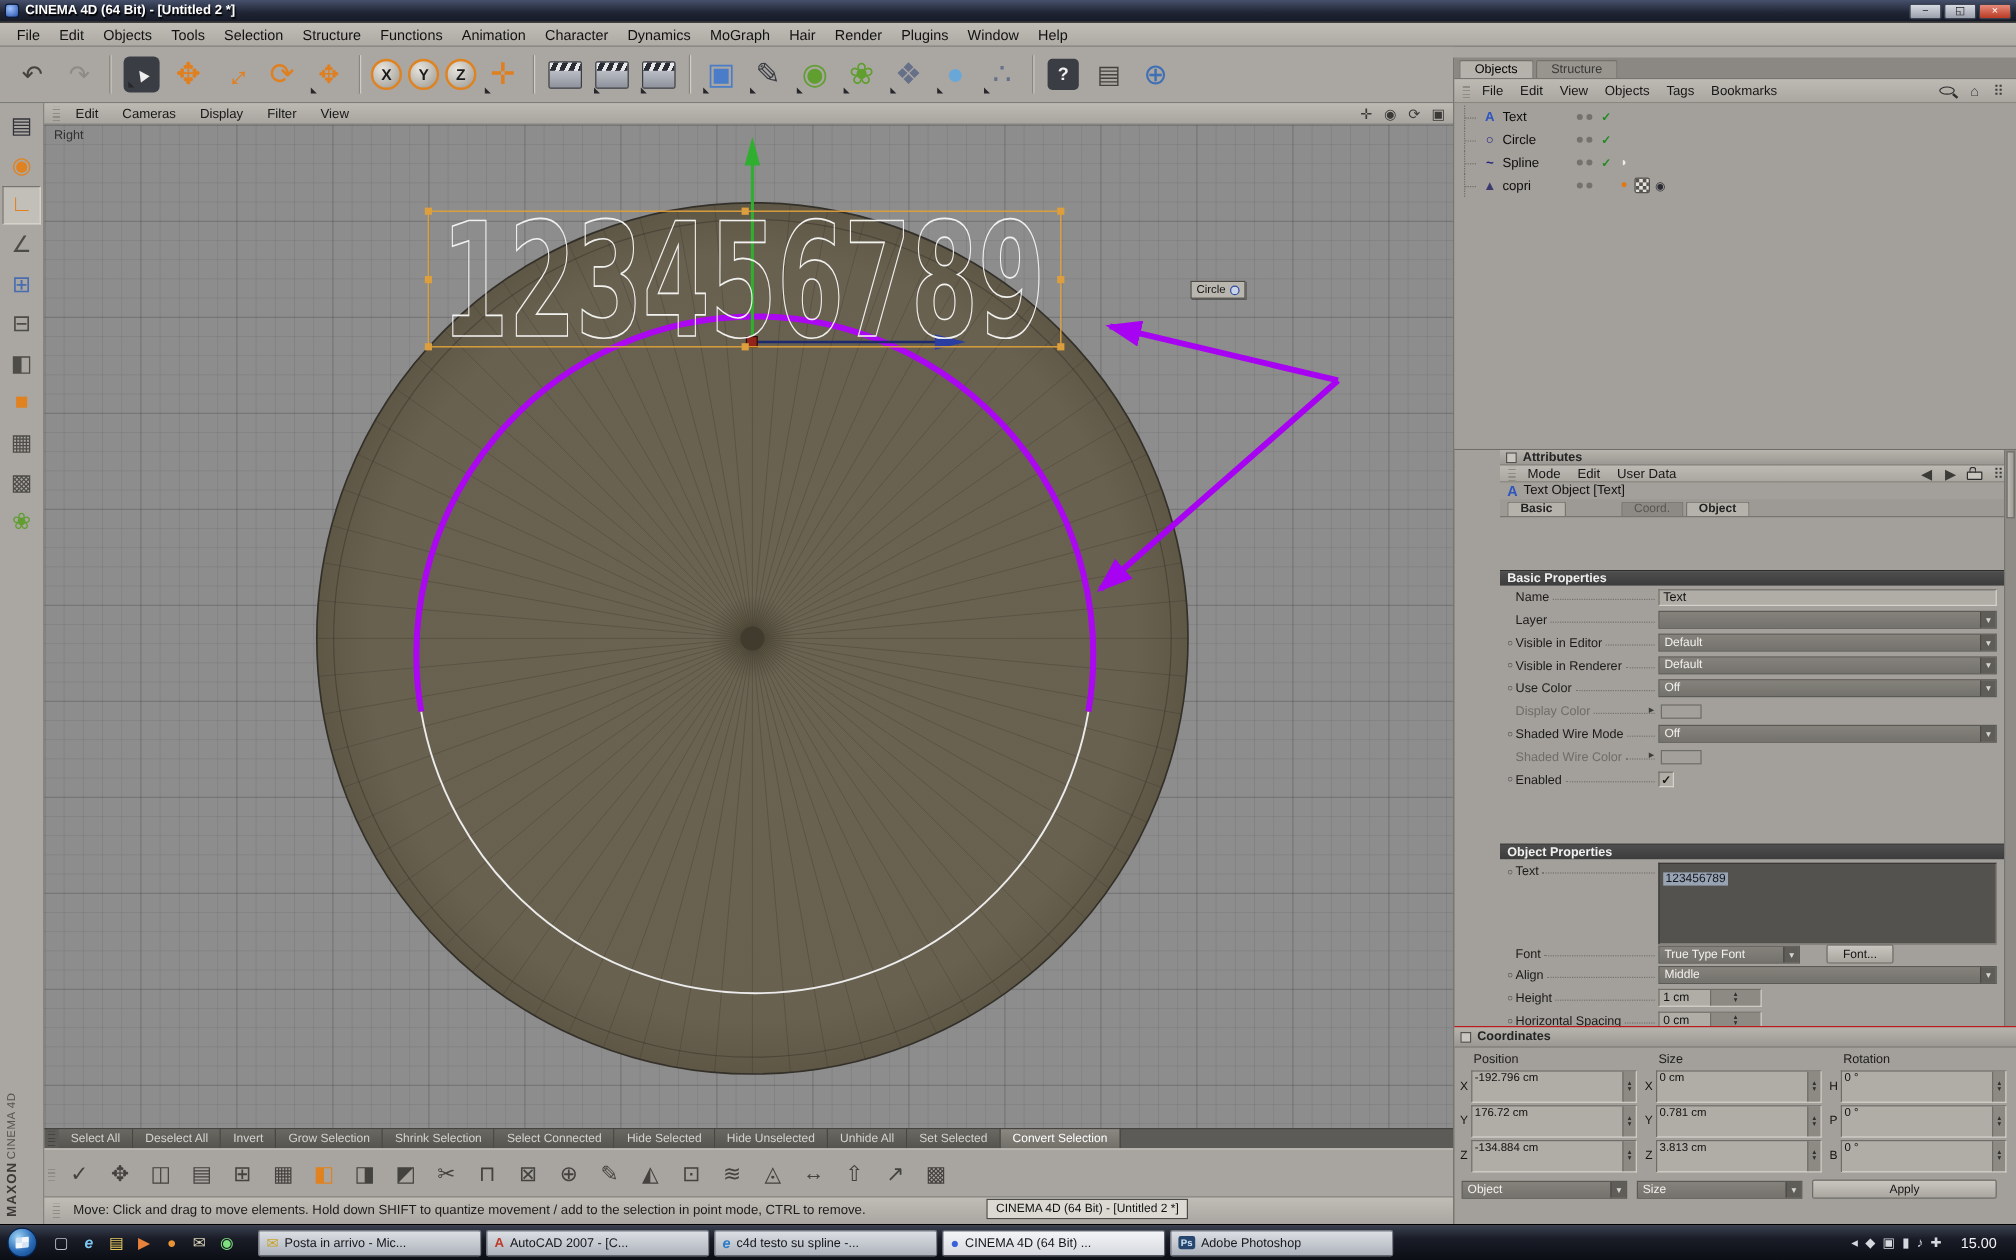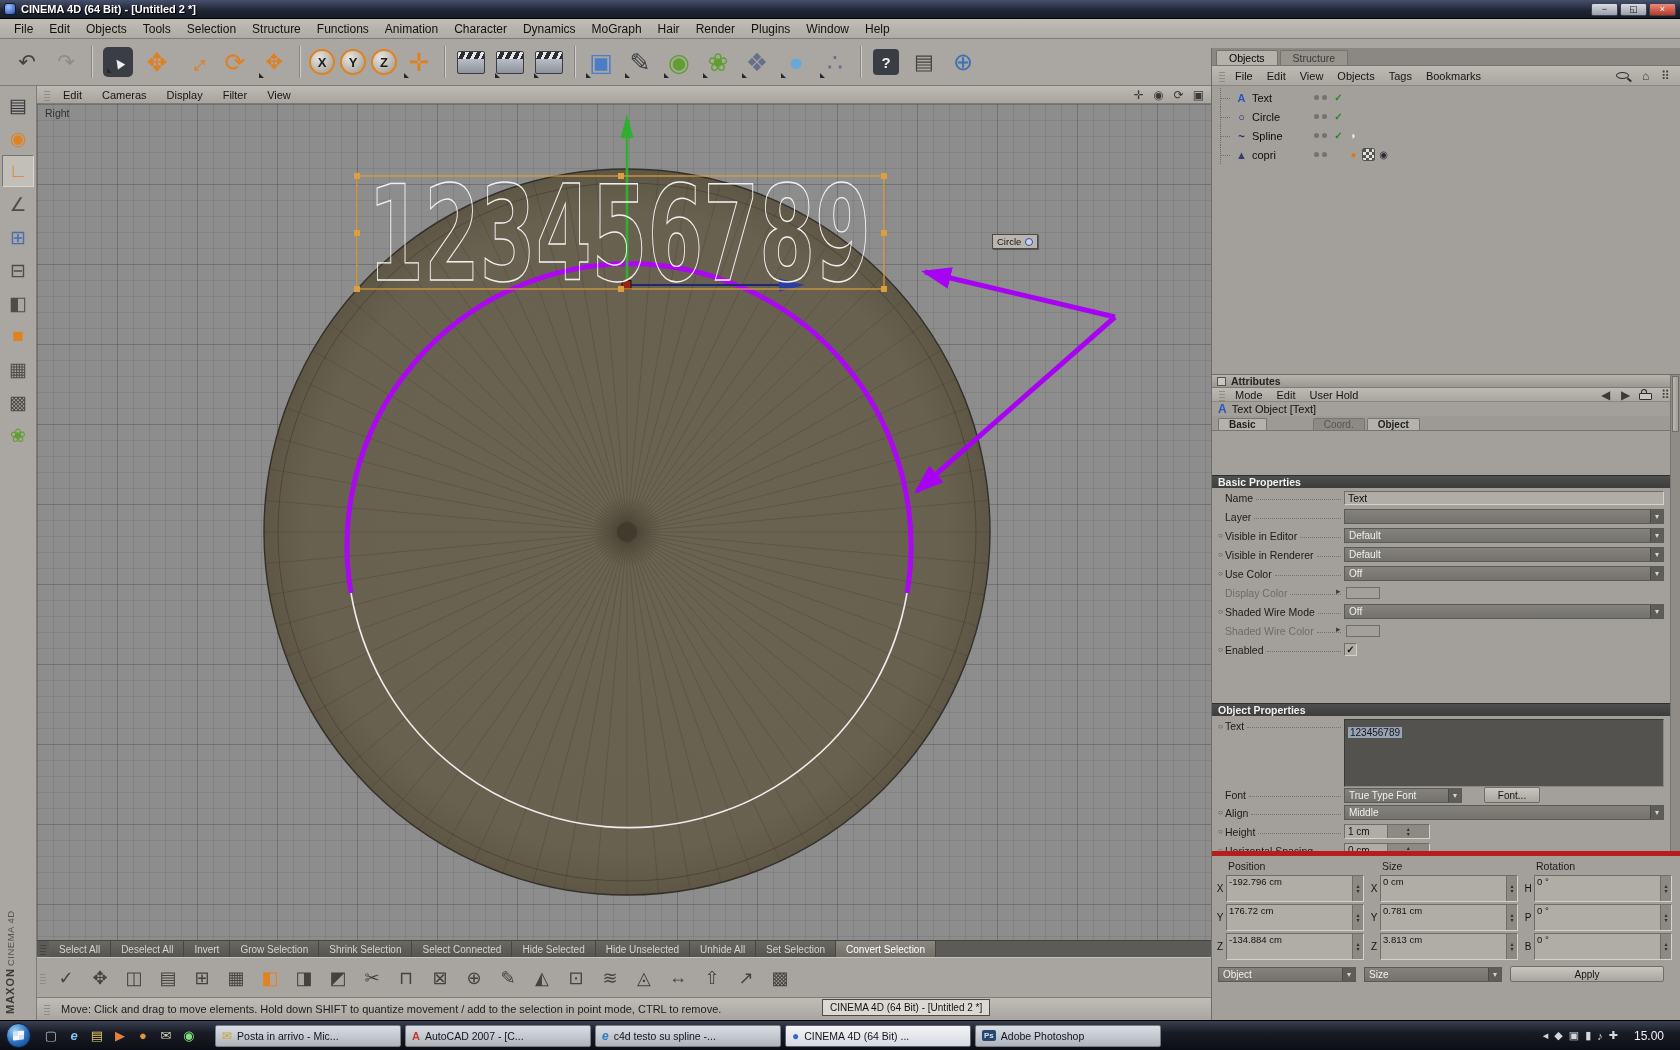--- a/index.html
+++ b/index.html
@@ -115,21 +115,21 @@
   .omdots{display:flex;gap:3px;margin-right:5px;}
   .omdots i{width:5px;height:5px;border-radius:50%;background:#74726c;}
   .omcheck{color:#1f8a1f;font-weight:bold;font-size:10px;width:13px;text-align:center;}
   .omtag{width:13px;height:13px;margin-left:2px;display:flex;align-items:center;justify-content:center;font-size:10px;border-radius:2px;}
   .omtag:empty{display:none;}
   .tag-white{color:#ececec;}
   .tag-orange{color:#e07818;}
   .tag-checker{display:flex !important;background:repeating-conic-gradient(#e4e2dc 0 25%,#56544f 0 50%);background-size:6px 6px;border:1px solid #56544f;}
   .tag-dark{color:#2c2c34;}
 
-  .attrs{flex:1;position:relative;display:flex;flex-direction:column;border-bottom:5px solid #b91c1c;overflow:hidden;}
+  .attrs{flex:1;position:relative;display:flex;flex-direction:column;border-bottom:1px solid #b91c1c;overflow:hidden;padding-left:38px;}
   .ptitle{height:17px;background:linear-gradient(#b7b4ad,#9b9893);border-bottom:1px solid #7c7a75;display:flex;gap:5px;align-items:center;padding:0 5px;font-size:10.5px;font-weight:bold;color:#242424;}
   .pt-ico{width:9px;height:9px;border:1px solid #55534f;background:#c9c6bf;flex:0 0 auto;}
   .objheader{height:20px;display:flex;align-items:center;gap:5px;padding:0 6px;font-size:11px;color:#111;}
   .oh-ico{color:#2d55c0;font-weight:bold;font-size:12px;}
   .atabs{height:18px;display:flex;gap:2px;padding:2px 6px 0;border-bottom:1px solid #77756f;background:#9d9a95;}
   .atab{font-size:10px;padding:0 10px;display:flex;align-items:center;background:#96938e;border:1px solid #77756f;border-bottom:none;border-radius:2px 2px 0 0;color:#222;}
   .atab.on{background:#b5b2ab;font-weight:bold;}
   .atab.dim{color:#565650;background:#8d8a85;margin-left:44px;}
   .secbar{height:15px;background:linear-gradient(#4e4e4e,#3c3c3c);color:#f0f0ee;font-size:10.5px;font-weight:bold;padding:0 6px;display:flex;align-items:center;border-top:1px solid #2e2e2e;margin-top:44px;}
 
@@ -523,21 +523,21 @@
     <div class="selitems">
         <span class="selitem">Select All</span>
         <span class="selitem">Deselect All</span>
         <span class="selitem">Invert</span>
         <span class="selitem">Grow Selection</span>
         <span class="selitem">Shrink Selection</span>
         <span class="selitem">Select Connected</span>
         <span class="selitem">Hide Selected</span>
         <span class="selitem">Hide Unselected</span>
         <span class="selitem">Unhide All</span>
-        <span class="selitem">Set Selection</span>
+        <span class="selitem">Set Selected</span>
         <span class="selitem on">Convert Selection</span>
       </div>
   </div>
 
   <div class="modbar">
     <span class="grip"></span>
     <div class="moditems">
         <span class="micon">
           <i class="tg">✓</i>
         </span>
@@ -690,21 +690,21 @@
     <div class="attrs">
       <div class="ptitle">
         <span class="pt-ico"></span>
         <span>Attributes</span>
       </div>
       <div class="ammenu">
         <span class="grip"></span>
         <div class="pmitems">
             <span class="pmitem">Mode</span>
             <span class="pmitem">Edit</span>
-            <span class="pmitem">User Hold</span>
+            <span class="pmitem">User Data</span>
           </div>
         <div class="pcorner">
             <span class="cicon">◀</span>
             <span class="cicon">▶</span>
             <span class="cicon css-lock"></span>
             <span class="cicon">⠿</span>
           </div>
       </div>
       <div class="objheader">
         <span class="oh-ico">A</span>
@@ -924,20 +924,24 @@
               <span></span>
             </div>
   </div>
         </div>
       <div class="rscroll">
           <span class="thumb"></span>
         </div>
     </div>
 
     <div class="coordp">
+      <div class="ptitle">
+        <span class="pt-ico"></span>
+        <span>Coordinates</span>
+      </div>
       <div class="cgrid">
         <div class="ccol">
           <div class="chead">Position</div>
           <div>
               <div class="crow">
     <span class="cax">X</span>
     <div class="cfield">
       <span class="cval">-192.796 cm</span>
       <span class="spin">
                     <i>▴</i>

